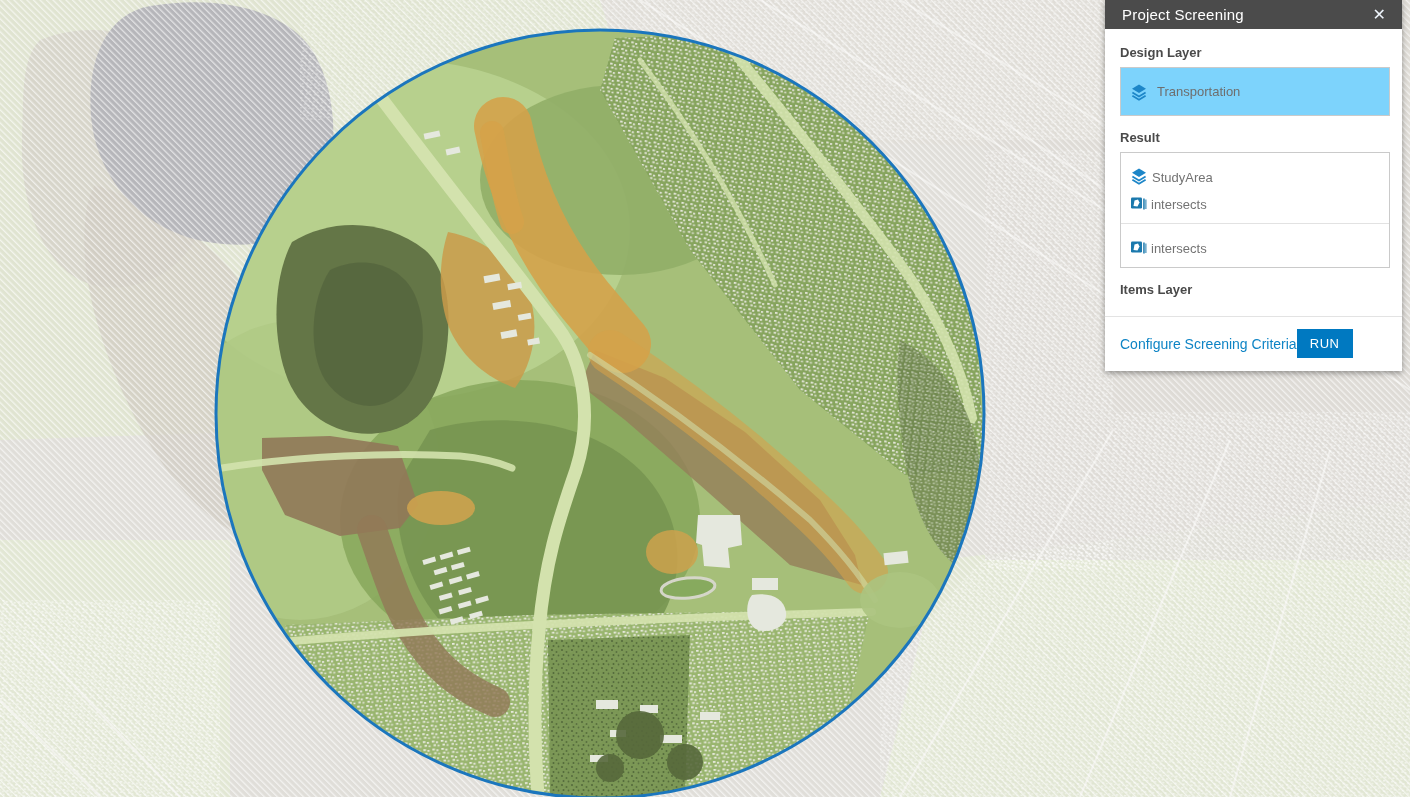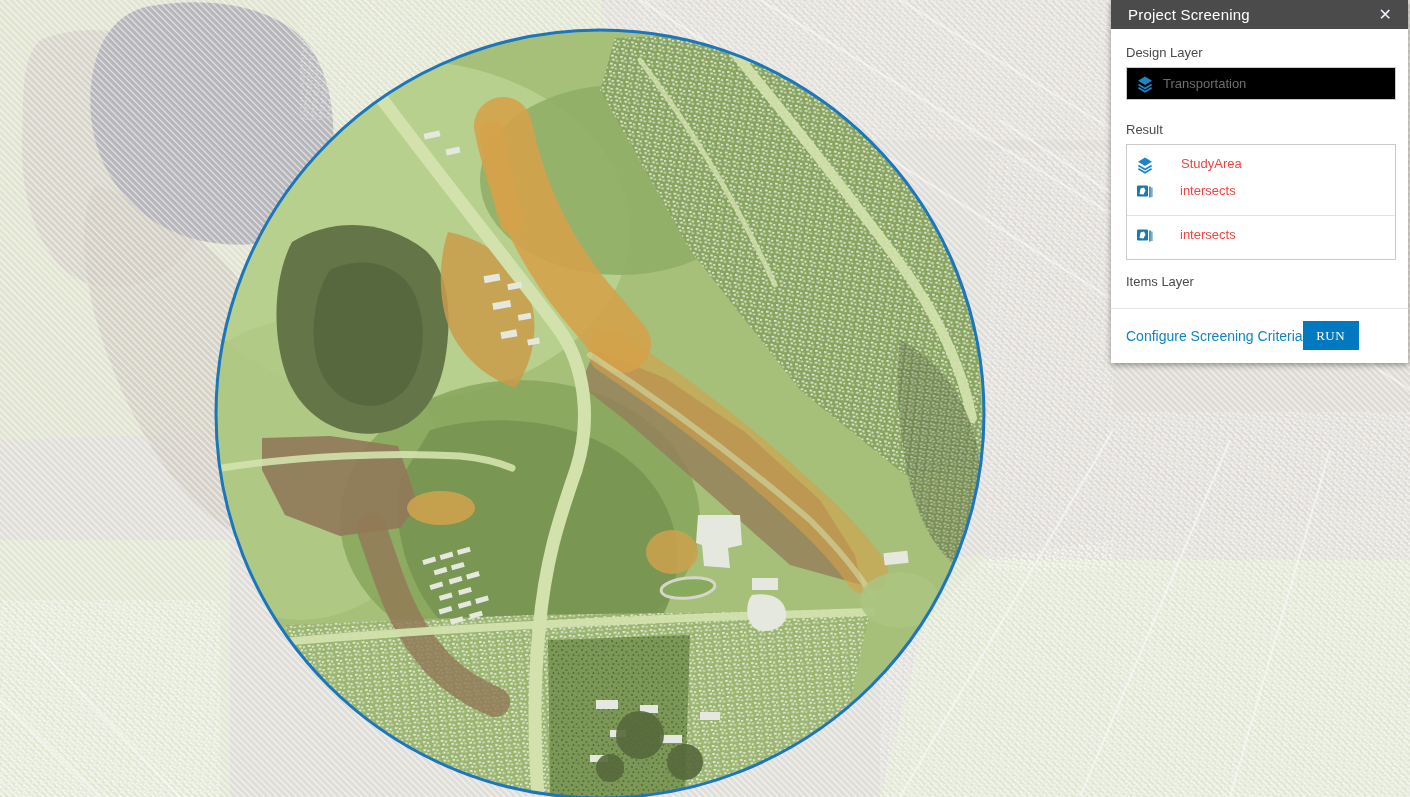--- a/index.html
+++ b/index.html
@@ -6,56 +6,56 @@
   .screen{
     position:relative;width:1410px;height:797px;overflow:hidden;
     font-family:"Liberation Sans", sans-serif;
     background:#d9d7d1;
   }
   .map{position:absolute;inset:0;}
   .map svg{display:block;width:1410px;height:797px;}
 
   
   .panel{
-    position:absolute;top:0;right:2px;width:297px;background:#ffffff;
+    position:absolute;top:0;right:8px;width:297px;background:#ffffff;
     box-shadow:0 2px 6px rgba(0,0,0,.38);
   }
   .panel-header{
     height:29px;background:#4b4b4b;color:#fff;display:flex;align-items:center;
     padding:0 10px 0 17px;font-size:15px;letter-spacing:.2px;
   }
   .close-btn{
     margin-left:auto;background:none;border:none;color:#eef4fb;font-size:16px;
     line-height:1;cursor:pointer;padding:2px 6px;font-family:inherit;
   }
   .panel-body{padding:16px 12px 0 15px;}
   .section-label{
-    font-size:13px;font-weight:normal;color:#4a4a4a;margin:0 0 7px 0;
+    font-size:13px;font-weight:bold;color:#4a4a4a;margin:0 0 7px 0;
   }
   .field{
     border:1px solid #cacaca;height:31px;display:flex;align-items:center;
-    gap:9px;padding:0 9px;font-size:13px;color:#6e6e6e;margin-bottom:22px;
-    background:#000000;
+    gap:9px;padding:8px 9px;font-size:13px;color:#6e6e6e;margin-bottom:14px;
+    background:#7dd3fc;
   }
   .items-box{
     border:1px solid #cacaca;padding:8px 0;margin-bottom:14px;background:#fff;
   }
   .item-row{
-    display:flex;align-items:flex-start;gap:27px;padding:3px 9px;min-height:21px;
-    font-size:13px;color:#ef4444;
+    display:flex;align-items:flex-end;gap:4px;padding:3px 9px;min-height:21px;
+    font-size:13px;color:#737373;
   }
   .item-divider{border-top:1px solid #e2e2e2;margin:8px 0;}
   .panel-footer{
     border-top:1px solid #e3e3e3;margin-top:19px;display:flex;align-items:center;
     justify-content:flex-start;padding:12px 8px 13px 15px;
   }
   .link{color:#0e84c5;font-size:14px;text-decoration:none;cursor:pointer;}
   .run-btn{
     background:#0079c1;color:#fff;border:none;font-size:13px;cursor:pointer;
-    width:56px;height:29px;font-family:Liberation Serif, serif;letter-spacing:.5px;
+    width:56px;height:29px;font-family:Liberation Sans, sans-serif;letter-spacing:.5px;
   }
   .icon{flex:0 0 auto;display:inline-flex;}
 </style>
 </head>
 <body>
 
 <div class="screen">
 
   <div class="map">
     <svg viewBox="0 0 1410 797" aria-hidden="true">

